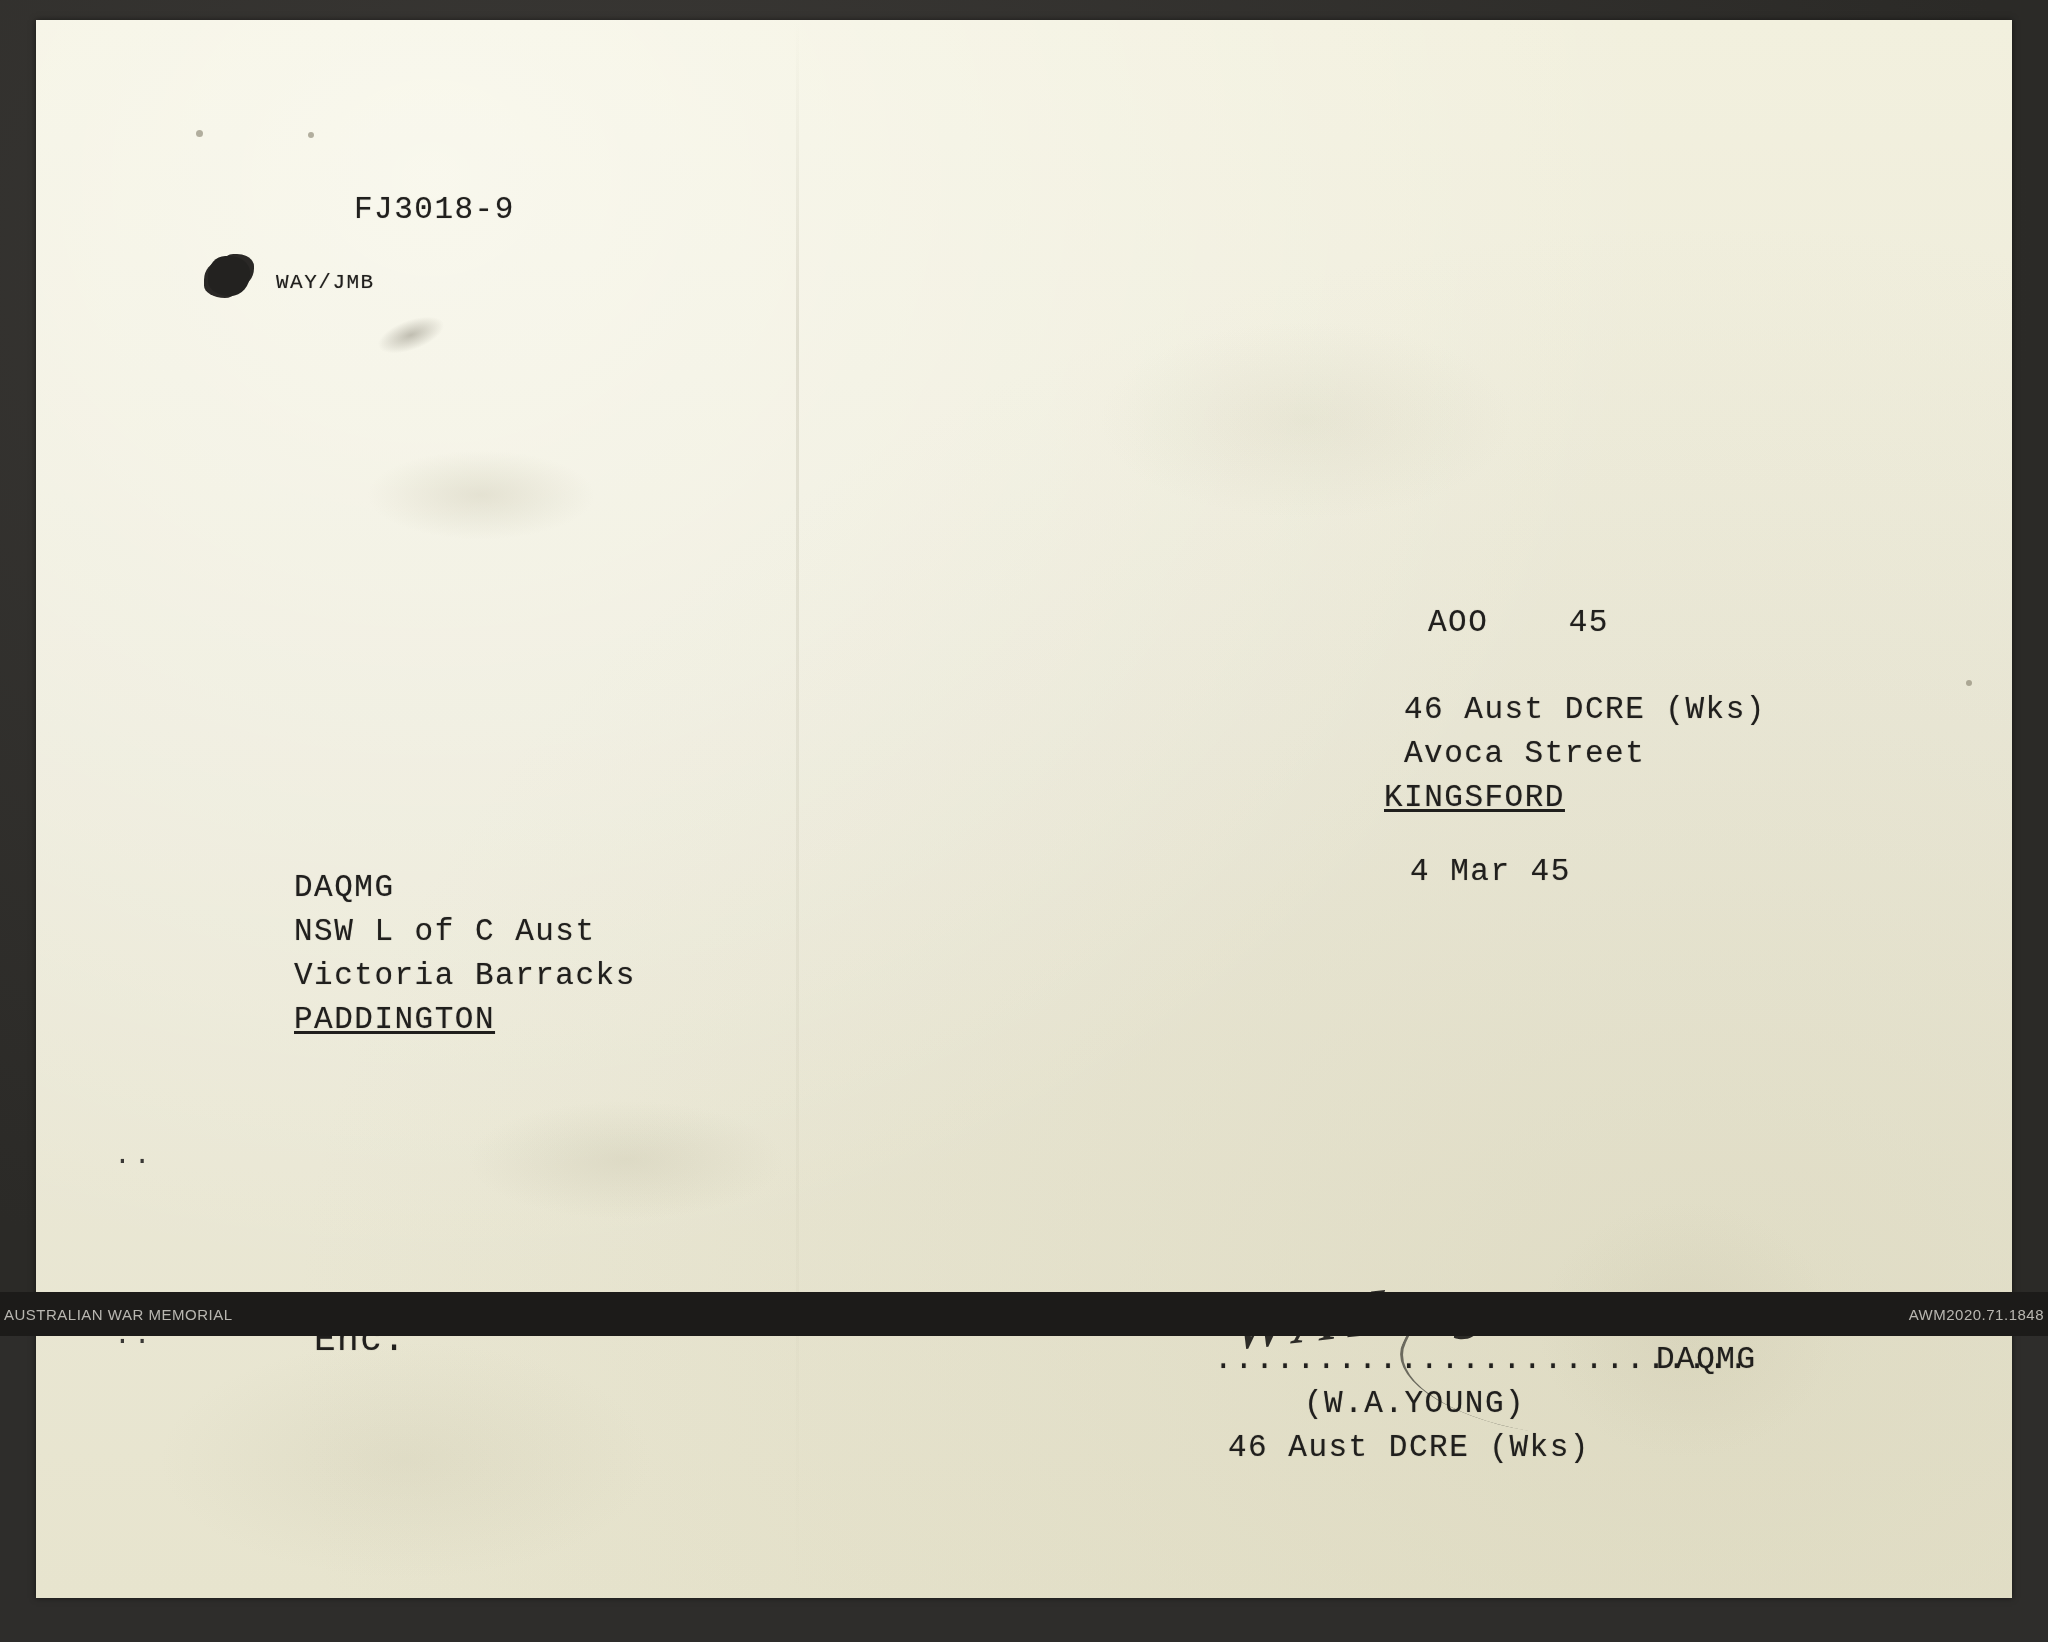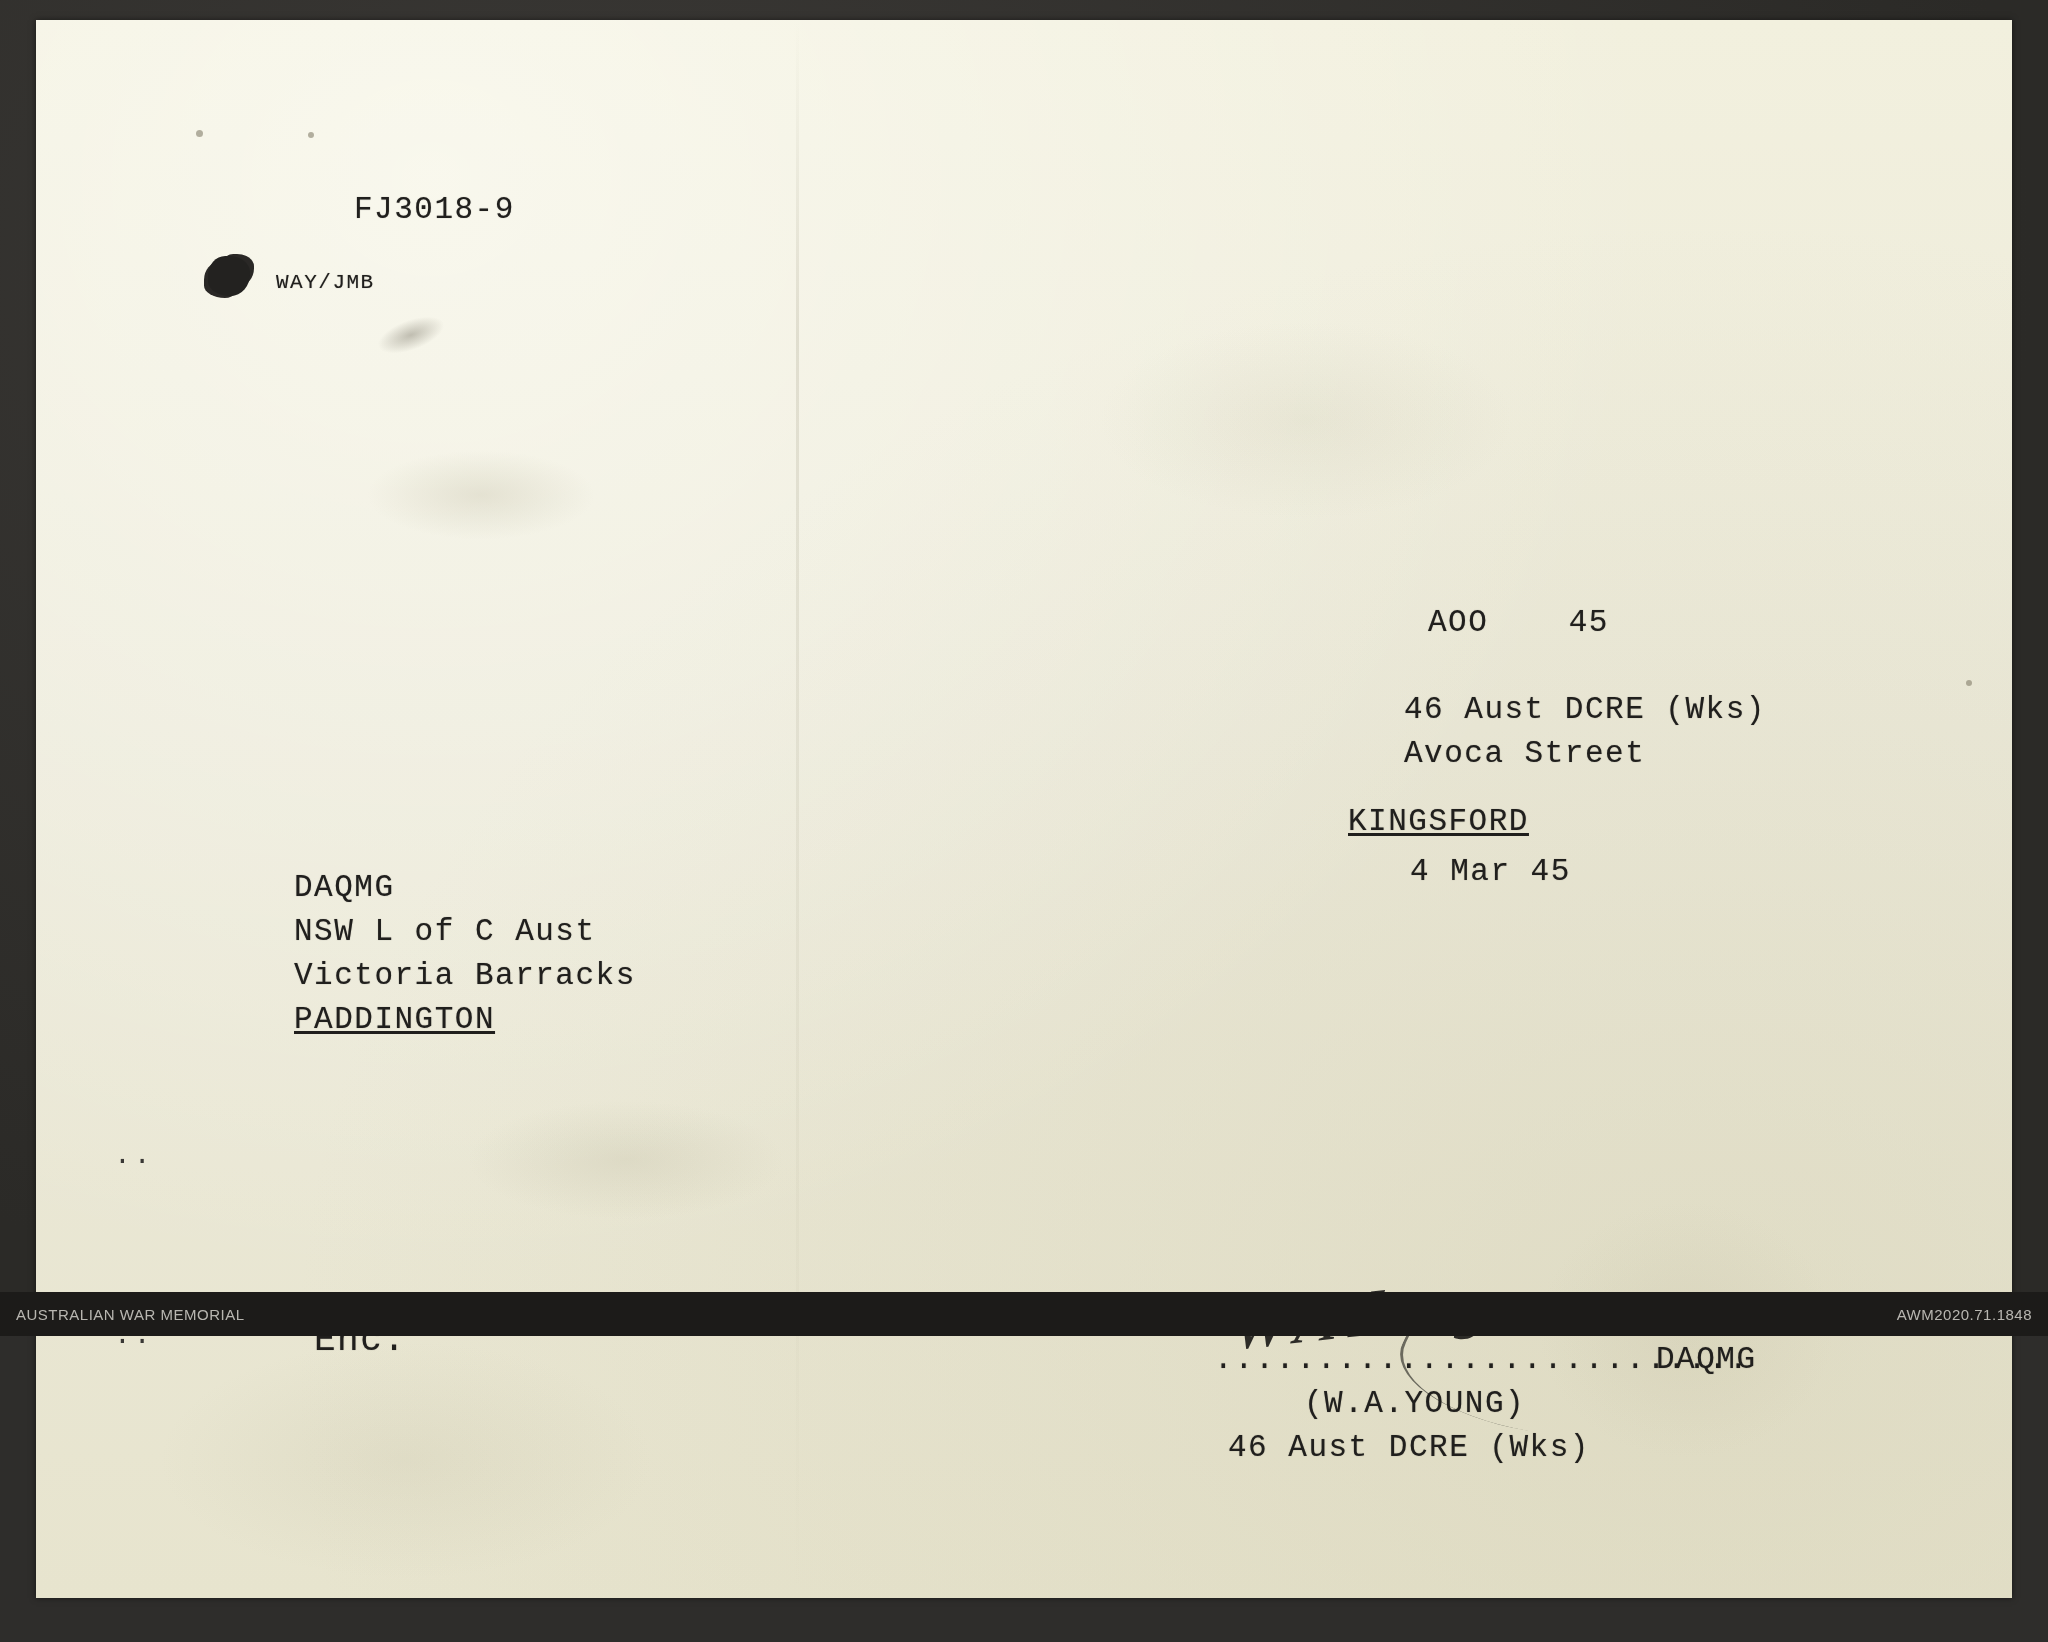--- a/index.html
+++ b/index.html
@@ -73,21 +73,21 @@
     text-shadow: 0 0 1px rgba(40,38,34,0.45);
   }
   .u { text-decoration: underline; text-underline-offset: 3px; }
 
   .ref      { left: 318px;  top: 172px;  font-size: 31px; }
   .initials { left: 240px;  top: 251px;  font-size: 21px; }
 
   .aoo      { left: 1392px; top: 585px;  font-size: 31px; }
   .addr1    { left: 1368px; top: 672px;  font-size: 31px; }
   .addr2    { left: 1368px; top: 716px;  font-size: 31px; }
-  .addr3    { left: 1312px; top: 760px;  font-size: 31px; margin-top: 24px; }
+  .addr3    { left: 1348px; top: 760px;  font-size: 31px; }
   .date     { left: 1374px; top: 834px;  font-size: 31px; }
 
   .to1      { left: 258px;  top: 850px;  font-size: 31px; }
   .to2      { left: 258px;  top: 894px;  font-size: 31px; }
   .to3      { left: 258px;  top: 938px;  font-size: 31px; }
   .to4      { left: 258px;  top: 982px;  font-size: 31px; }
 
   .subject  { left: 680px;  top: 1046px; font-size: 31px; }
   .body     { left: 440px;  top: 1120px; font-size: 31px; }
 
@@ -170,21 +170,21 @@
     bottom: 0;
     width: 2048px;
     height: 44px;
     background: #1c1b19;
     color: #c9c7c1;
     font-family: "Liberation Sans", sans-serif;
     font-size: 15px;
     display: flex;
     align-items: center;
     justify-content: space-between;
-    padding: 0 16px;
+    padding: 0 4px;
     box-sizing: border-box;
     letter-spacing: 0.5px;
   }
   #footer .left  { opacity: 0.9; }
   #footer .right { opacity: 0.9; }
 </style>
 </head>
 <body>
 
 <div id="scan">

